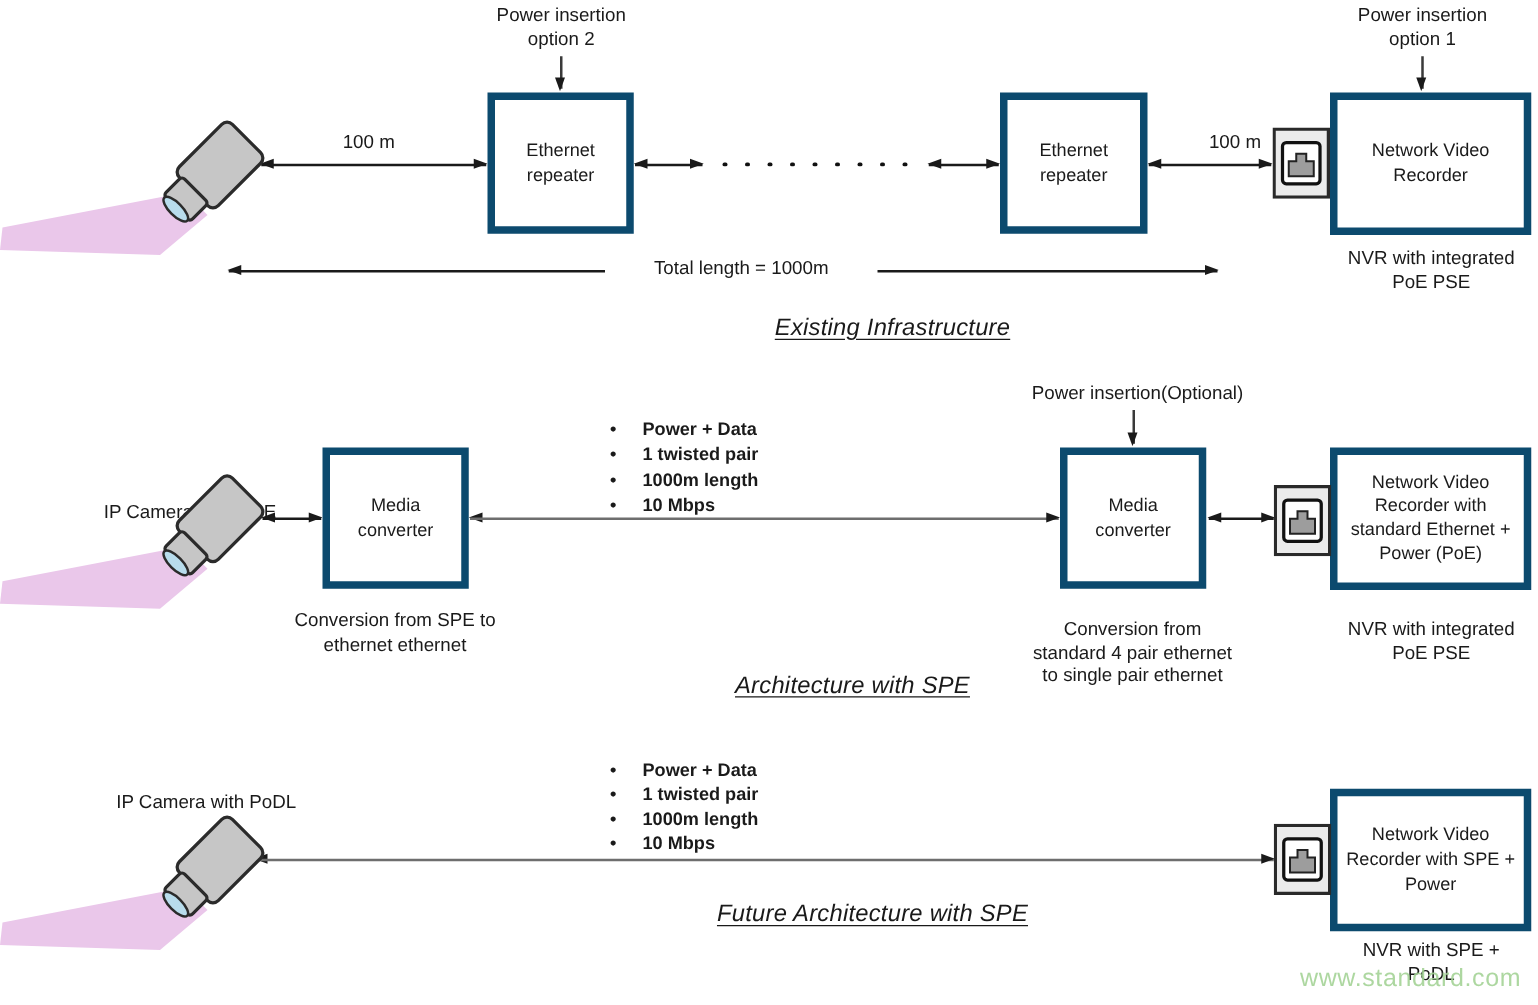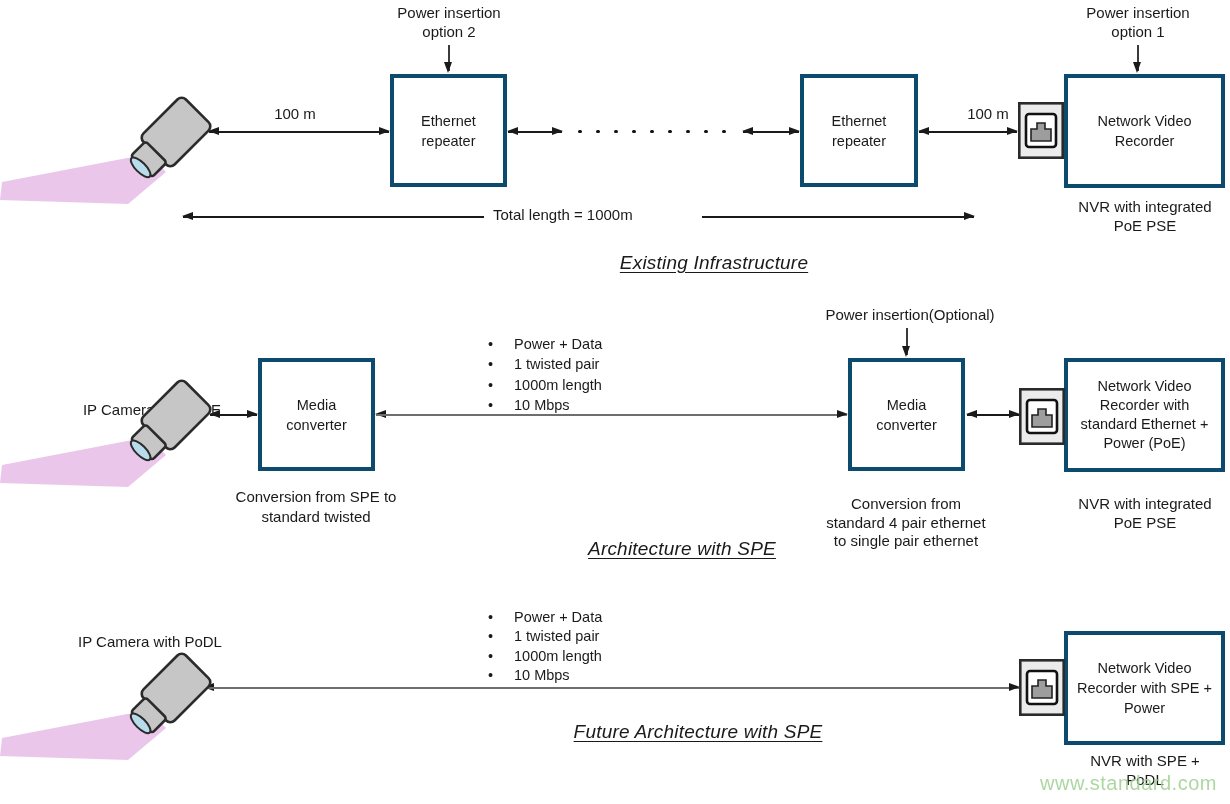--- a/index.html
+++ b/index.html
@@ -5,21 +5,21 @@
   html,body { margin:0; padding:0; background:#fff; }
   .page {
     position:relative; width:1230px; height:804px; overflow:hidden;
     background:#fff; color:#1a1a1a;
     font-family:"Liberation Sans", sans-serif;
   }
 
   
   .node {
     position:absolute; box-sizing:border-box;
-    border:4px solid #0c4a6e; background:#fff;
+    border:6px solid #0c4a6e; background:#fff;
     display:flex; align-items:center; justify-content:center;
     text-align:center; font-size:14.5px; line-height:20px;
     white-space:pre-line; z-index:2;
   }
 
   
   .lbl { position:absolute; text-align:center; font-size:15px; line-height:18.5px; white-space:pre-line; }
   .cap { position:absolute; text-align:center; font-size:15px; line-height:19.5px; white-space:pre-line; }
   .sec-title {
     position:absolute; text-align:center; font-size:19px; font-style:italic;
@@ -49,26 +49,26 @@
     border-left:4.8px solid transparent; border-right:4.8px solid transparent;
     border-top:11px solid var(--line,#111);
   }
 
   
   .dots { position:absolute; display:flex; justify-content:space-between; align-items:center; }
   .dots i { width:3.8px; height:3.8px; border-radius:50%; background:#111; }
 
   
   ul.specs { position:absolute; margin:0; padding:0; list-style:none; font-size:14.5px; }
-  ul.specs li { position:relative; padding-left:28px; }
+  ul.specs li { position:relative; padding-left:28px;font-weight:bold; }
   ul.specs li::before { content:"\2022"; position:absolute; left:2px; top:0; }
 
   .total-lbl {
     position:absolute; background:#fff; padding:0 9px; font-size:15px;
-    z-index:3; white-space:nowrap;
+    text-align:center; z-index:3; white-space:nowrap;
   }
   .watermark {
     position:absolute; font-size:20px; letter-spacing:.5px; z-index:6;
     color:var(--watermark,#a2d294); opacity:.88; white-space:nowrap;
   }
   svg { display:block; }
   .cam { position:absolute; z-index:2; }
   .port { position:absolute; z-index:4; }
 </style>
 </head>
@@ -171,21 +171,21 @@
       </svg>
     </div>
 
     <div class="ha al ar" style="left:209px;top:409px;width:49px;">
         <span class="ln"></span>
       </div>
 
     <div class="node" style="left:258px;top:358px;width:117px;height:113px;">Media
 converter</div>
     <div class="cap" style="left:196px;top:487px;width:240px;">Conversion from SPE to
-standard twisted</div>
+ethernet ethernet</div>
 
     <ul class="specs" style="left:486px;top:334px;line-height:20.3px;">
       <li>Power + Data</li>
       <li>1 twisted pair</li>
       <li>1000m length</li>
       <li>10 Mbps</li>
     </ul>
 
     <div class="ha al ar gray" style="left:375px;top:409px;width:473px;">
         <span class="ln"></span>
@@ -219,21 +219,21 @@
 standard Ethernet +
 Power (PoE)</div>
     <div class="cap" style="left:1055px;top:494px;width:180px;line-height:19px;">NVR with integrated
 PoE PSE</div>
 
     <div class="sec-title" style="left:532px;top:538px;width:300px;">Architecture with SPE</div>
   </div>
 
   <div>
 
-    <div class="lbl" style="left:60px;top:633px;width:180px;white-space:nowrap;">IP Camera with PoDL</div>
+    <div class="lbl" style="left:75px;top:633px;width:180px;white-space:nowrap;">IP Camera with PoDL</div>
 
     <div class="cam" style="left:0;top:654px;">
       <svg width="220" height="112" viewBox="0 0 220 112" style="overflow:visible">
         <polygon points="148,56 2,84 0,102 128,106 166,74" style="fill:var(--beam,#eac7ea)"></polygon>
         <g transform="rotate(-45 176 34)">
           <rect x="146" y="12" width="60" height="44" rx="6" style="fill:var(--camera_body,#c6c6c6)" stroke="#2b2b2b" stroke-width="2.6"></rect>
           <rect x="127" y="19" width="21" height="30" rx="3" style="fill:var(--camera_body,#c6c6c6)" stroke="#2b2b2b" stroke-width="2.6"></rect>
           <ellipse cx="126" cy="34" rx="5" ry="13" style="fill:var(--lens,#b8dcec)" stroke="#2b2b2b" stroke-width="2"></ellipse>
         </g>
       </svg>

